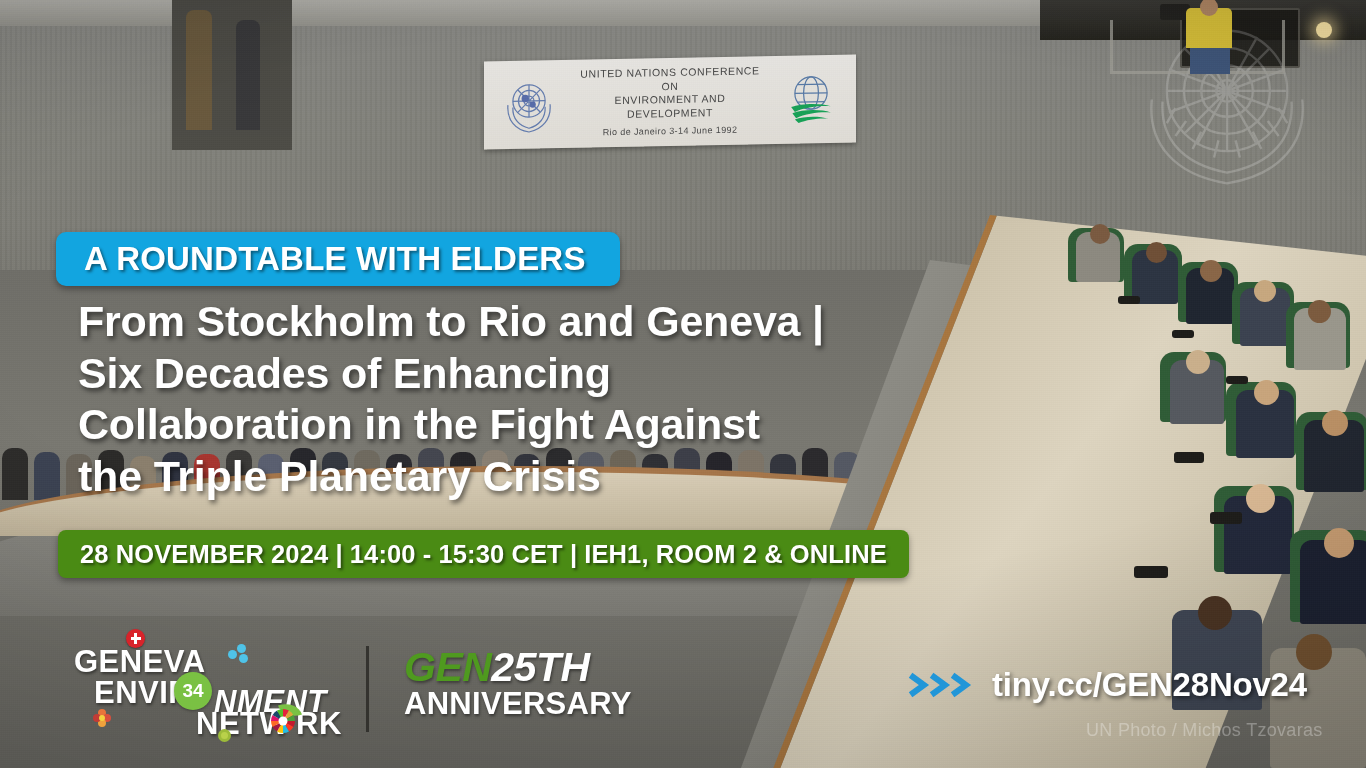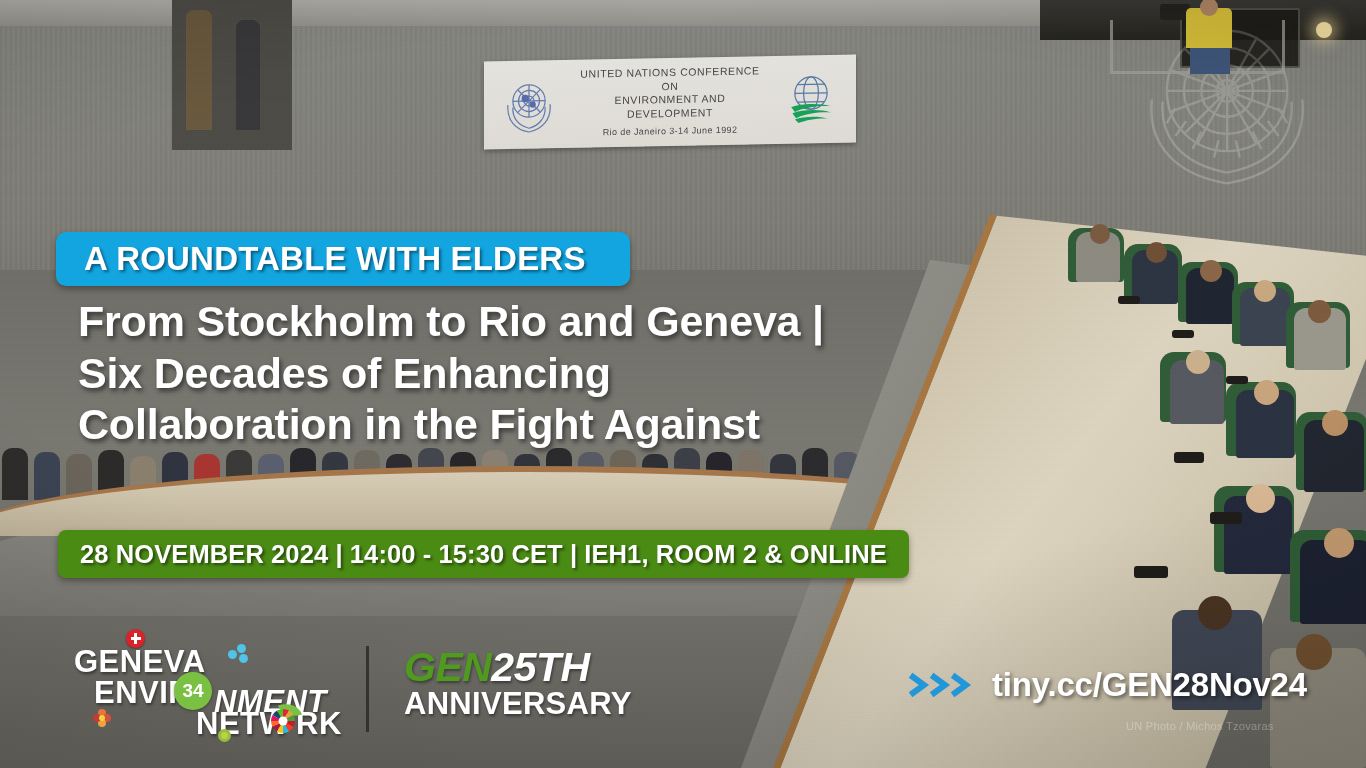--- a/index.html
+++ b/index.html
@@ -118,23 +118,22 @@
 
   
   .seat{position:absolute;border-radius:14px 14px 4px 4px;background:#2f5c36;}
   .person{position:absolute;border-radius:12px 12px 3px 3px;}
   .head{position:absolute;border-radius:50%;}
   .phone{position:absolute;width:22px;height:8px;border-radius:3px;background:#1d1c19;}
 
   
   .credit{
     position:absolute;left:1086px;top:720px;
-    font-size:11px;color:rgba(255,255,255,.30);letter-spacing:.3px;
+    font-size:18px;color:rgba(255,255,255,.30);letter-spacing:.3px;
     white-space:nowrap;
-    margin-left:40px;
   }
 
   
   .grade{
     position:absolute;inset:0;
     background:
       radial-gradient(130% 90% at 50% 40%, rgba(0,0,0,0) 40%, rgba(0,0,0,.28) 100%),
       linear-gradient(180deg, rgba(0,0,0,.08), rgba(0,0,0,0) 30%);
     pointer-events:none;
   }
@@ -142,21 +141,21 @@
     position:absolute;inset:0;pointer-events:none;opacity:.18;
     background-image:
       repeating-linear-gradient(0deg, rgba(255,255,255,.05) 0 1px, rgba(0,0,0,.05) 1px 2px),
       repeating-linear-gradient(90deg, rgba(255,255,255,.04) 0 1px, rgba(0,0,0,.04) 1px 2px);
   }
 
   
   .badge{
     position:absolute;left:56px;top:232px;height:54px;
     background:#12a5e0;border-radius:10px;
-    display:flex;align-items:center;padding:0 44px 0 28px;
+    display:flex;align-items:center;padding:0 34px 0 28px;
     box-shadow:0 3px 6px rgba(0,0,0,.35);
   }
   .badge span{
     color:#fff;font-size:33px;font-weight:bold;letter-spacing:.2px;
     text-shadow:2px 2px 3px rgba(0,0,0,.45);
   }
 
   .title{
     position:absolute;left:78px;top:296px;width:1010px;
     color:#fff;font-size:43px;font-weight:bold;line-height:1.20;
@@ -397,20 +396,21 @@
   </div>
 
   <div class="badge">
     <span>A ROUNDTABLE WITH ELDERS</span>
   </div>
 
   <div class="title">
     <span class="ln">From Stockholm to Rio and Geneva |</span>
     <span class="ln">Six Decades of Enhancing</span>
     <span class="ln">Collaboration in the Fight Against</span>
+    <span class="ln">the Triple Planetary Crisis</span>
   </div>
 
   <div class="datebar">
     <span>28 NOVEMBER 2024 | 14:00 - 15:30 CET | IEH1, ROOM 2 &amp; ONLINE</span>
   </div>
 
   <div class="genlogo">
     <span class="swiss"></span>
     <span class="gl-row gl-r1">GENEVA</span>
     <span class="gl-row gl-r2">ENVIR</span>

